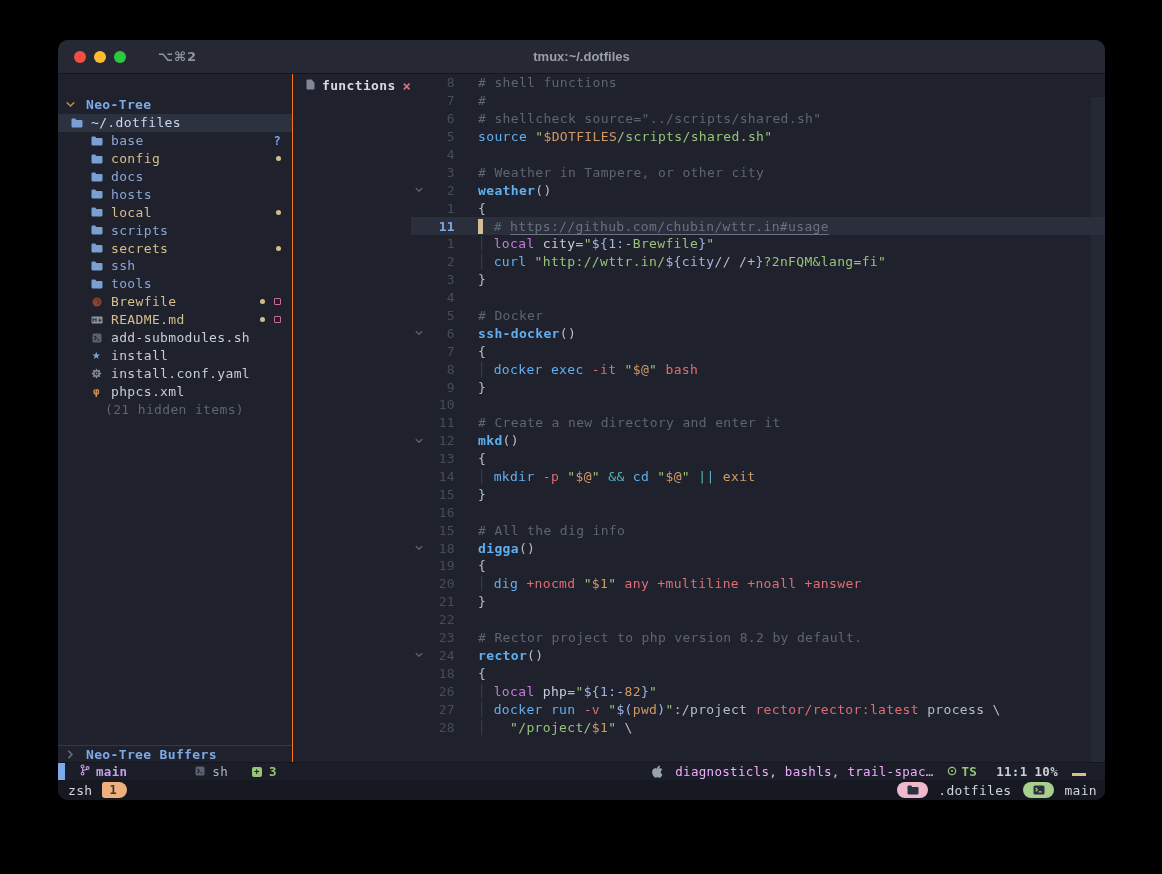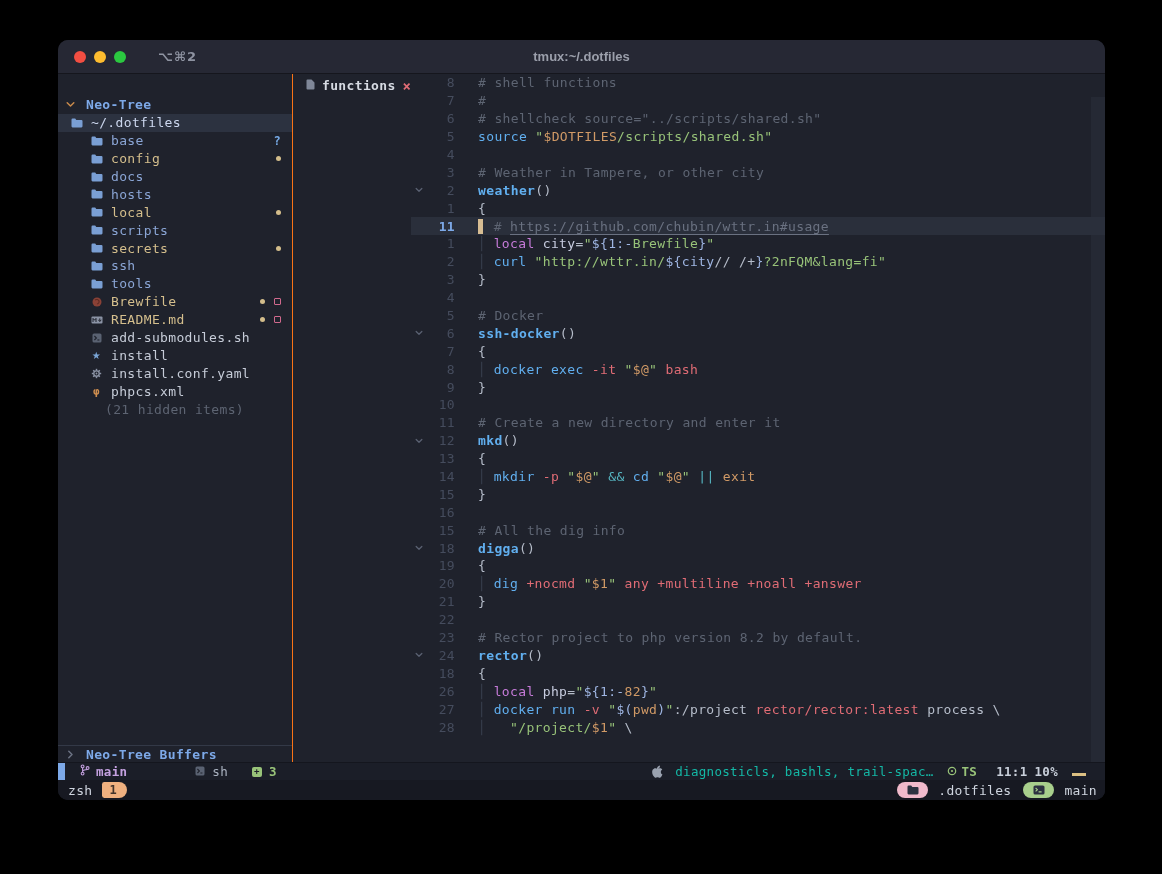--- a/index.html
+++ b/index.html
@@ -79,21 +79,21 @@
   .statusline{flex:none;height:18px;background:#1b1e28;border-top:1px solid #14161e;
     display:flex;align-items:center;font-size:12.5px;letter-spacing:.3px;color:#c8cfda;}
   .modeblock{width:7px;height:100%;background:#7da9e8;margin-right:15px;flex:none;}
   .sl-branch{display:flex;align-items:center;gap:6px;color:#c4a1e0;font-weight:bold;}
   .sl-file{display:flex;align-items:center;gap:7px;margin-left:26px;color:#aab2c0;padding-left:42px;}
   .sl-diff{display:flex;align-items:center;gap:7px;margin-left:24px;color:#98c379;font-weight:bold;}
   .plusicon{width:10px;height:10px;border-radius:2px;background:#98c379;color:#1b1e28;
     font-size:9px;font-weight:bold;display:flex;align-items:center;justify-content:center;line-height:1;}
   .sl-right{margin-left:auto;display:flex;align-items:center;}
   .appleicon{color:#9aa2b0;display:flex;margin-right:12px;}
-  .sl-lsp{color:#14b8a6;}
+  .sl-lsp{color:#f0abfc;}
   .sl-ts{display:flex;align-items:center;gap:5px;color:#98c379;font-weight:bold;margin-left:13px;}
   .sl-pos{margin-left:19px;font-weight:bold;}
   .sl-pct{margin-left:7px;font-weight:bold;}
   .ymark{width:14px;height:3px;background:#dcc083;margin-left:14px;align-self:flex-end;margin-bottom:3px;}
   .rightblock{width:9px;height:100%;background:#7da9e8;margin-left:10px;flex:none;}
 
   
   .tmuxbar{flex:none;height:20px;background:#171922;display:flex;align-items:center;
     font-size:13px;letter-spacing:.3px;padding:0 8px 0 10px;color:#ced4de;}
   .tmux-win{display:flex;align-items:center;}

